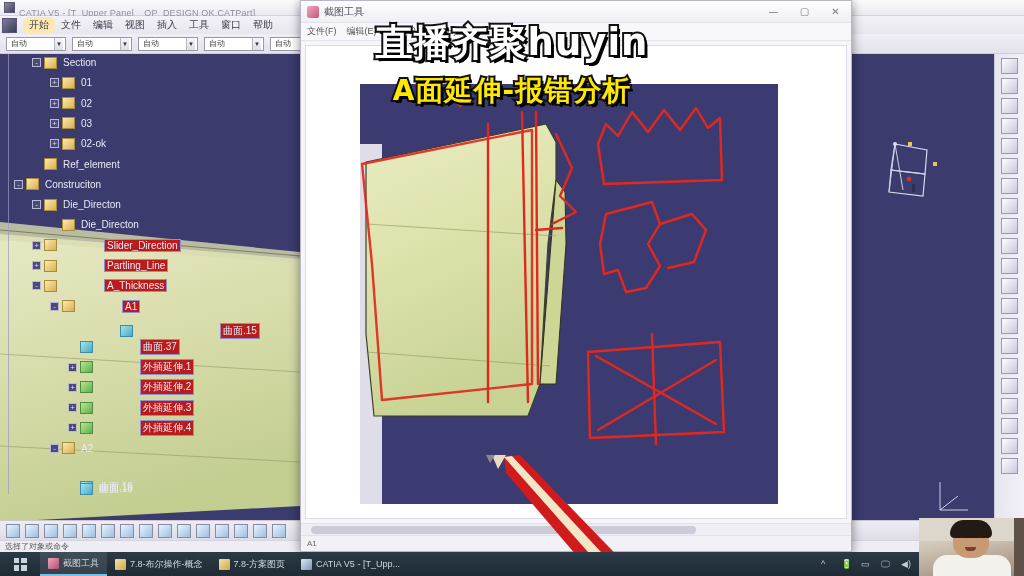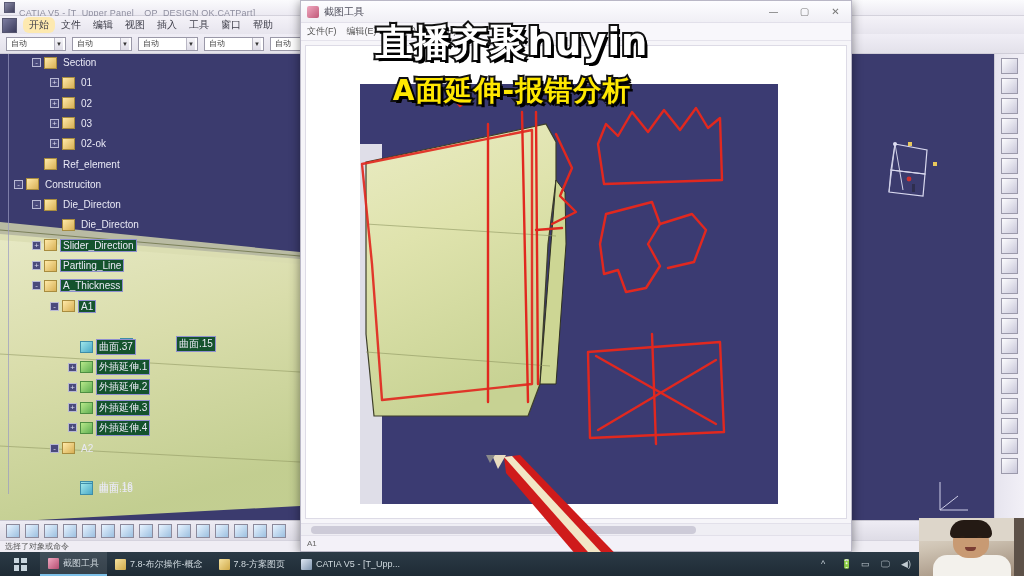--- a/index.html
+++ b/index.html
@@ -70,21 +70,21 @@
   }
   .tree-ico{
     width:13px;height:12px;margin-right:4px; flex:0 0 auto;
     background:linear-gradient(135deg,#f0d9a0,#bda06a);
     border:1px solid #8c7a4e;
   }
   .tree-ico.surf{ background:linear-gradient(135deg,#9fe6ea,#4aa9c8); border-color:#3e8da8; }
   .tree-ico.extr{ background:linear-gradient(135deg,#b7e88a,#5fae52); border-color:#4d8e42; }
   .tree-ico.body{ background:linear-gradient(135deg,#ffe9a8,#d8b055); border-color:#a88c3e; }
   .tree-label{ padding:0 2px; }
-  .tree-label.sel{ background:#14532d; outline:1px solid #8f8fd0; }
+  .tree-label.sel{ background:#b91c1c; outline:1px solid #8f8fd0;margin-left:44px; }
   .tree-line-v{ position:absolute; width:1px; background:#9a9ac0; opacity:.7; }
   
   #viewport{
     position:absolute; left:0; top:54px; width:1024px; height:466px;
     overflow:hidden; z-index:0;
   }
   .compass{
     position:absolute; left:875px; top:80px; width:70px; height:70px;
   }
   .catia-toolbar-bottom{
@@ -364,21 +364,21 @@
         <div class="tree-row" style="left: 32px; top: 223.3px;">
           <span class="tree-exp">-</span>
           <span class="tree-ico body"></span>
           <span class="tree-label sel">A_Thickness</span>
         </div>
         <div class="tree-row" style="left: 50px; top: 243.6px;">
           <span class="tree-exp">-</span>
           <span class="tree-ico body"></span>
           <span class="tree-label sel">A1</span>
         </div>
-        <div class="tree-row" style="left: 68px; top: 281px; gap: 40px;">
+        <div class="tree-row" style="left: 68px; top: 268px; gap: 40px;">
           <span class="tree-exp" style="visibility: hidden;"></span>
           <span class="tree-ico surf"></span>
           <span class="tree-label sel">曲面.15</span>
         </div>
         <div class="tree-row" style="left: 68px; top: 284.2px;">
           <span class="tree-exp" style="visibility: hidden;"></span>
           <span class="tree-ico surf"></span>
           <span class="tree-label sel">曲面.37</span>
         </div>
         <div class="tree-row" style="left: 68px; top: 304.5px;">

